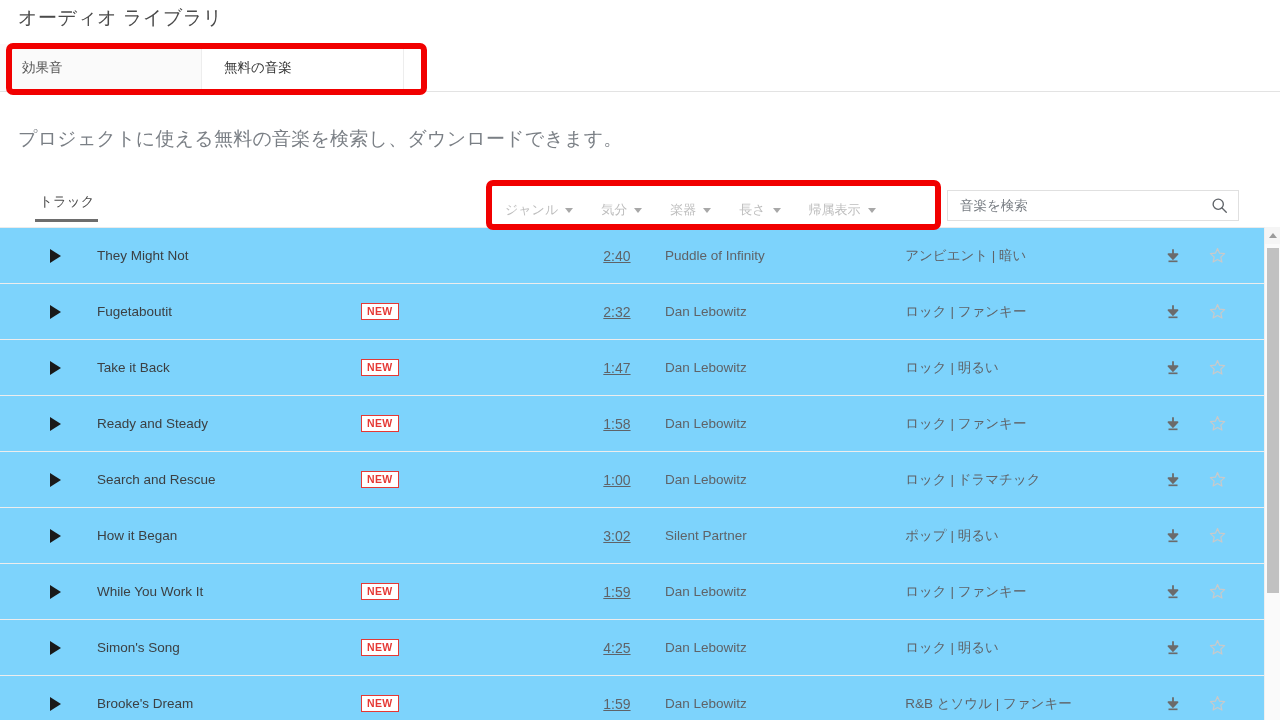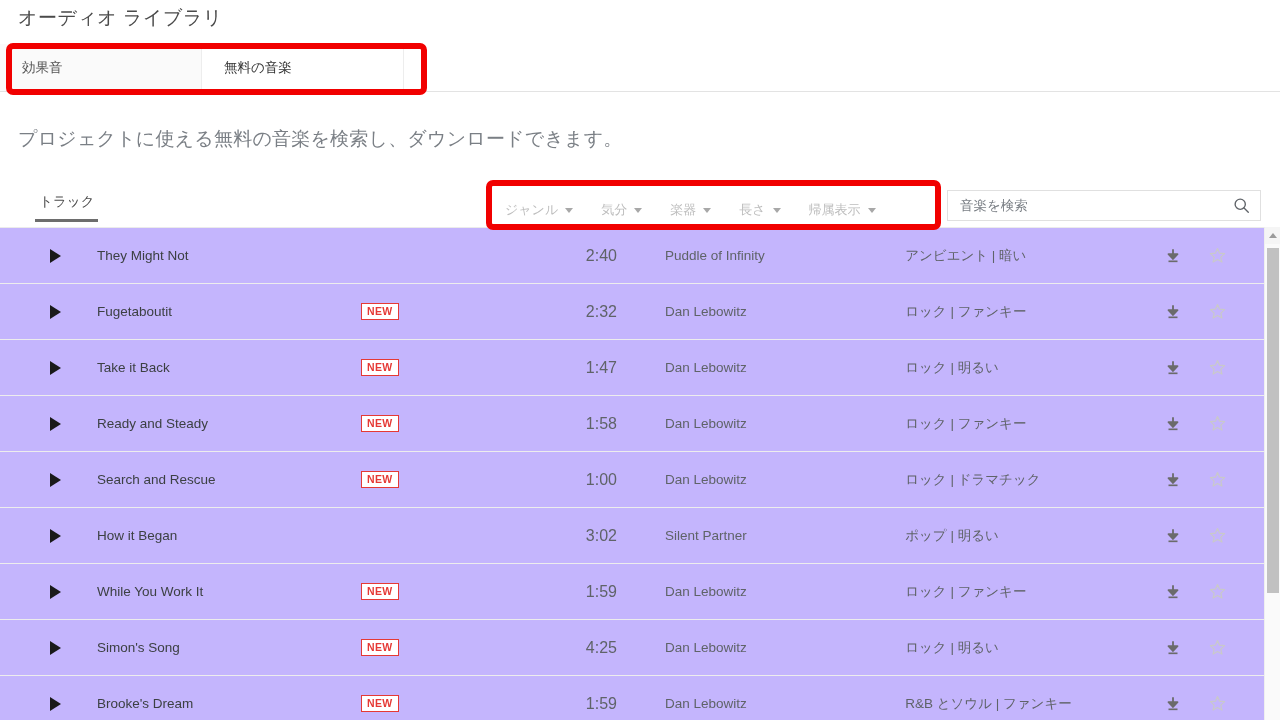--- a/index.html
+++ b/index.html
@@ -119,21 +119,21 @@
     border-left: 4.5px solid transparent;
     border-right: 4.5px solid transparent;
     border-top: 5px solid #a8a8a8;
     display: inline-block;
   }
 
   
   .search-box {
     position: absolute;
     left: 947px; top: 190px;
-    width: 314px; height: 31px;
+    width: 292px; height: 31px;
     border: 1px solid #e0e0e0;
     background: #fff;
     display: flex;
     align-items: center;
     padding: 11px 10px;
   }
   .search-box input {
     flex: 1;
     border: none;
     outline: none;
@@ -151,21 +151,21 @@
     left: 0; top: 227px;
     width: 1264px;
     border-top: 1px solid #ebebeb;
   }
   .track-row {
     position: relative;
     height: 56px;
     display: flex;
     align-items: center;
     border-bottom: 1px solid #ededed;
-    background: #c4b5fd;
+    background: #7dd3fc;
   }
   .cell-play {
     width: 99px;
     padding-left: 50px;
   }
   .play-triangle {
     width: 0; height: 0;
     border-top: 7px solid transparent;
     border-bottom: 7px solid transparent;
     border-left: 11px solid #1a1a1a;
@@ -188,23 +188,24 @@
     color: #e53935;
     font-size: 10.5px;
     font-weight: bold;
     letter-spacing: .4px;
     padding: 1px 5px 2px 5px;
     line-height: 1.15;
     background: #fff;
   }
   .cell-duration {
     width: 65px;
-    text-align: left;
-    font-size: 16px;
+    text-align: center;
+    font-size: 14px;
     color: #5f6368;
+    text-decoration: underline;
   }
   .cell-artist {
     width: 268px;
     padding-left: 17px;
     font-size: 13.5px;
     color: #5f6368;
     white-space: nowrap;
     overflow: hidden;
   }
   .cell-genre {

